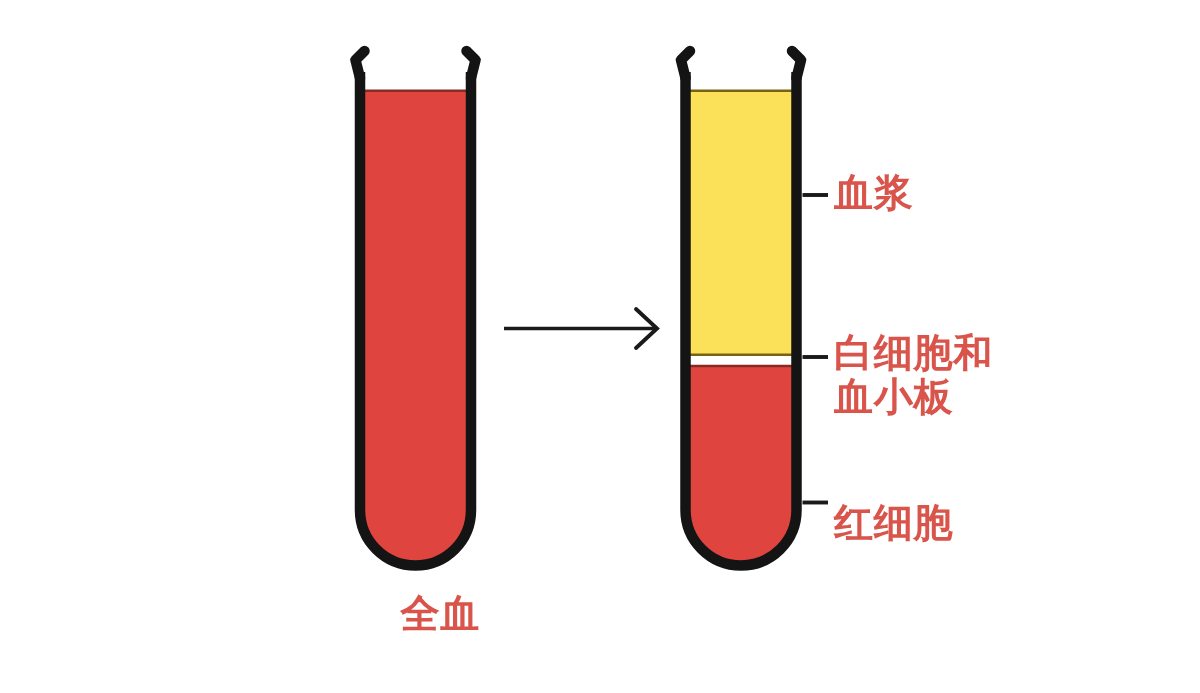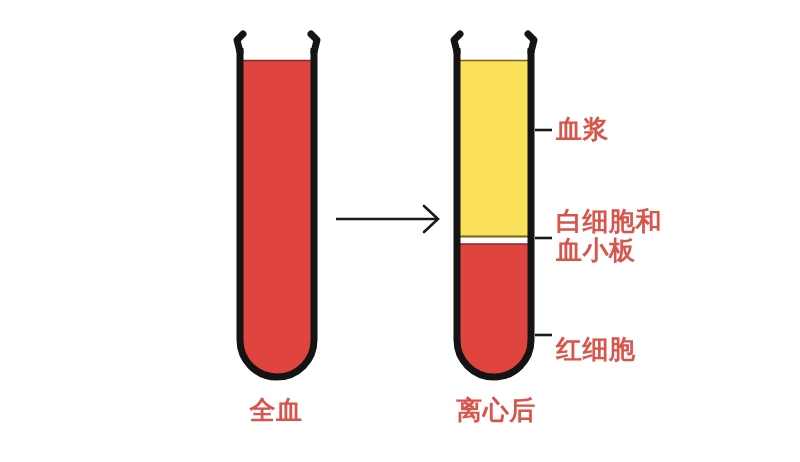--- a/index.html
+++ b/index.html
@@ -35,24 +35,24 @@
     white-space: pre;
     line-height: 1.12;
     letter-spacing: 0.5px;
     -webkit-font-smoothing: antialiased;
   }
   .callout-label {
     font-size: 26px;
   }
   .caption-label {
     font-size: 26px;
-    text-align: center;
+    text-align: right;
   }
   #label-plasma   { left: 556px; top: 115px; }
-  #label-buffy    { left: 556px; top: 207px; }
+  #label-buffy    { left: 556px; top: 222px; }
   #label-rbc      { left: 556px; top: 335px; }
   #caption-left   { left: 232px; top: 396px; width: 88px; }
   #caption-right  { left: 438px; top: 396px; width: 116px; }
 </style>
 </head>
 <body>
 
 <div id="stage">
 
   <svg id="diagram-svg" viewBox="0 0 800 462">
@@ -116,15 +116,14 @@
 
   <div id="label-plasma" class="label-text callout-label">血浆</div>
 
   <div id="label-buffy" class="label-text callout-label">白细胞和
 血小板</div>
 
   <div id="label-rbc" class="label-text callout-label">红细胞</div>
 
   <div id="caption-left" class="label-text caption-label">全血</div>
 
-  <div id="caption-right" class="label-text caption-label">离心后</div>
 
 </div>
 
 </body></html>

